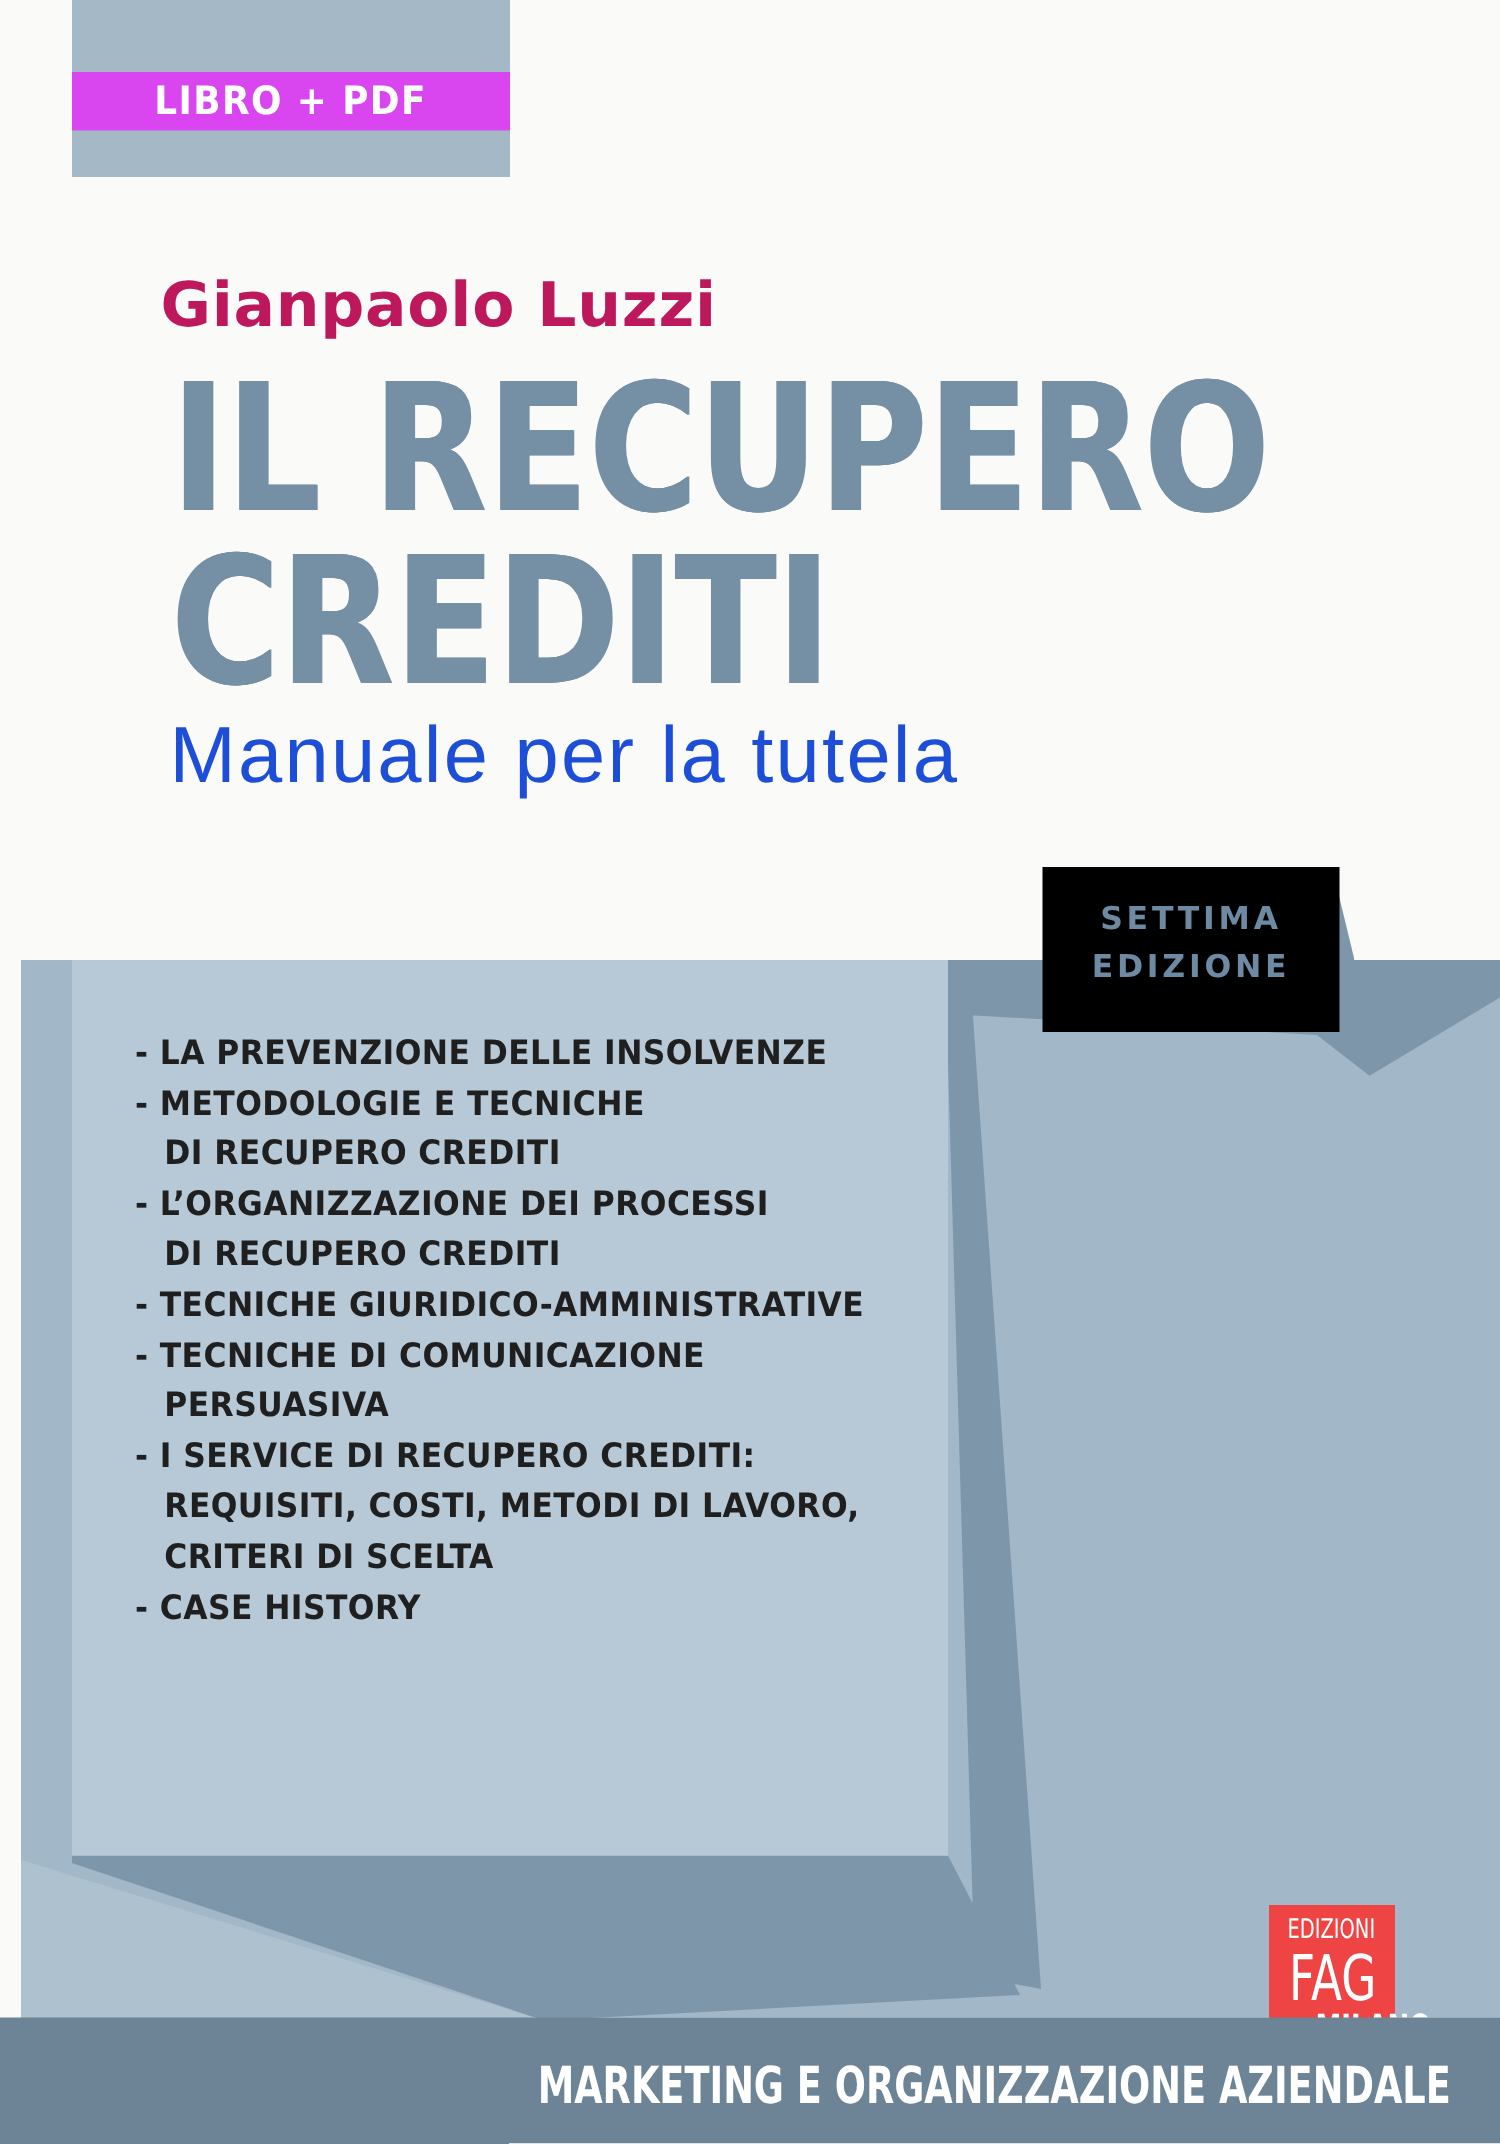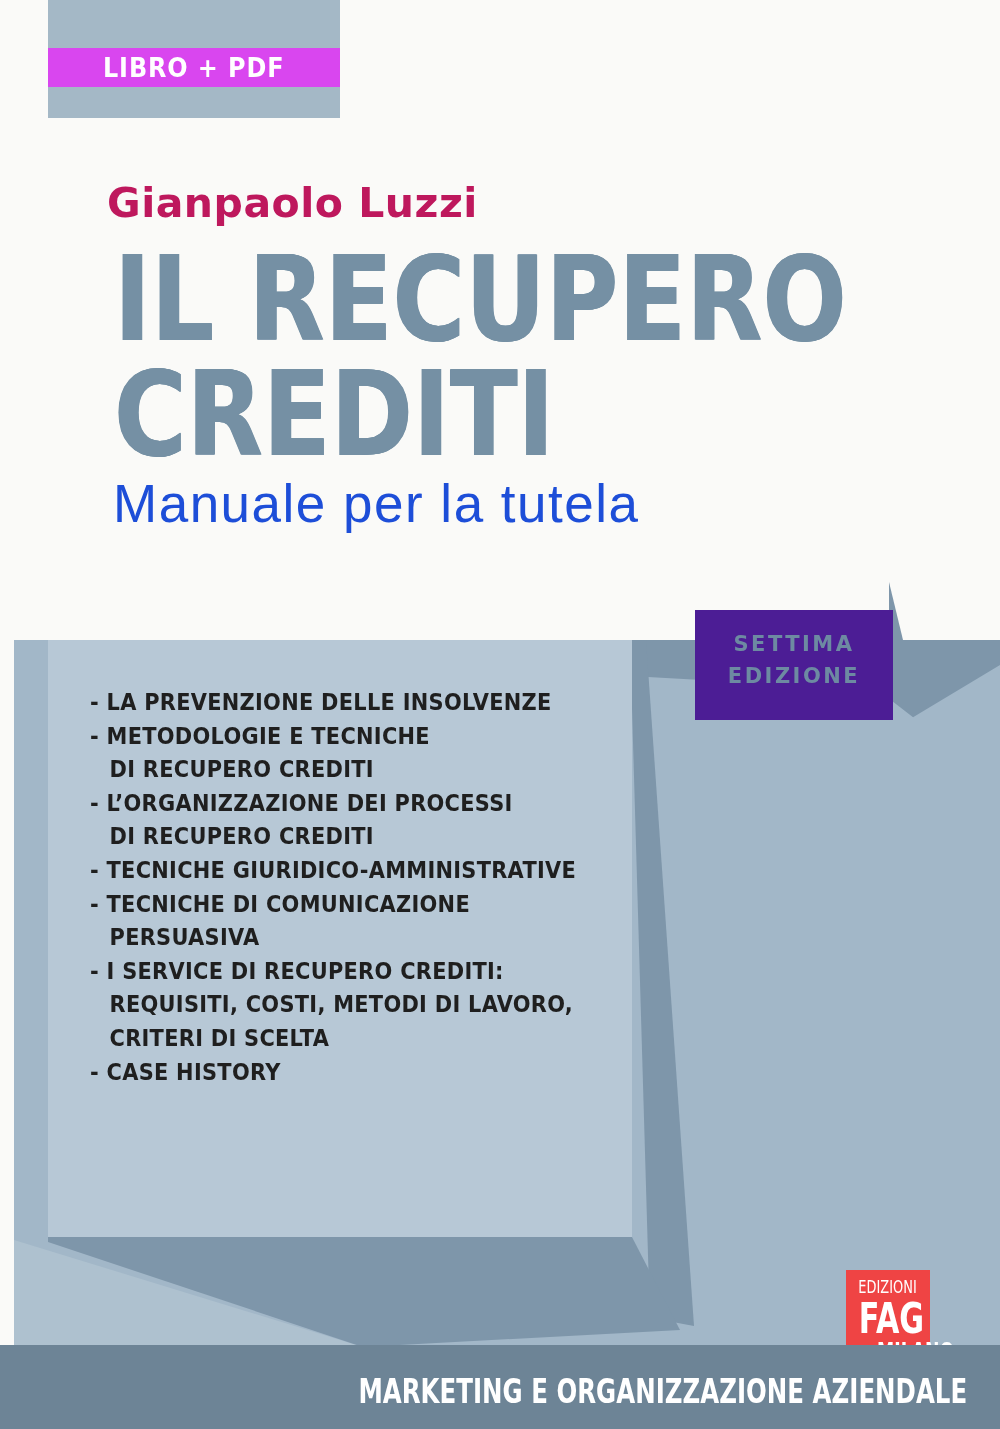--- a/index.html
+++ b/index.html
@@ -43,32 +43,32 @@
   .dark-wedge{left:48px;top:1237px;width:632px;height:110px;
     clip-path:polygon(0 0,92.4% 0,100% 84.5%,49.8% 100%,0 4.5%);}
   .list-panel{left:48px;top:640px;width:584px;height:597px;background:#b7c8d6;}
   
   .topics{left:90px;top:686px;width:560px;transform:scaleX(.93);transform-origin:left top;
     font-family:"DejaVu Sans",sans-serif;font-weight:700;font-size:22.5px;
     line-height:33.6px;color:#1f1f1f;letter-spacing:.3px;}
   .topics .row{white-space:nowrap;}
   .topics .cont{padding-left:21px;}
   
-  .edition-badge{left:695px;top:610px;width:198px;height:110px;background:#4c1d95;}
+  .edition-badge{left:695px;top:578px;width:198px;height:110px;background:#000000;}
   .edition-line{position:absolute;left:0;width:100%;text-align:center;
     font-family:"DejaVu Sans",sans-serif;font-weight:700;font-size:21px;line-height:24px;
     color:#6d8aa2;letter-spacing:2.5px;}
   .ed1{top:22px;} .ed2{top:54px;}
   
   .fag-logo{left:846px;top:1234px;width:84px;height:95px;background:#ef4444;margin-top:36px;}
   .fag-line{position:absolute;left:0;width:100%;text-align:center;color:#ffffff;
     font-family:"DejaVu Sans",sans-serif;white-space:nowrap;}
   .fag-line>span{display:inline-block;transform:scaleX(.72);}
   .fag-edizioni{top:7px;font-size:18px;font-weight:400;line-height:20px;}
-  .fag-name{top:27px;font-size:42px;font-weight:700;line-height:44px;}
+  .fag-name{top:27px;font-size:42px;font-weight:400;line-height:44px;}
   .fag-milano{top:69px;font-size:24px;font-weight:700;line-height:26px;padding-left:16px;}
   
   .bottom-band{left:0;top:1345px;width:1000px;height:84px;background:#6d8496;}
   .band-label{left:254px;top:1371px;width:746px;text-align:center;
     font-family:"DejaVu Sans",sans-serif;font-weight:700;font-size:34px;color:#ffffff;
     transform:scaleX(.72);white-space:nowrap;}
 </style>
 </head>
 <body>
 

